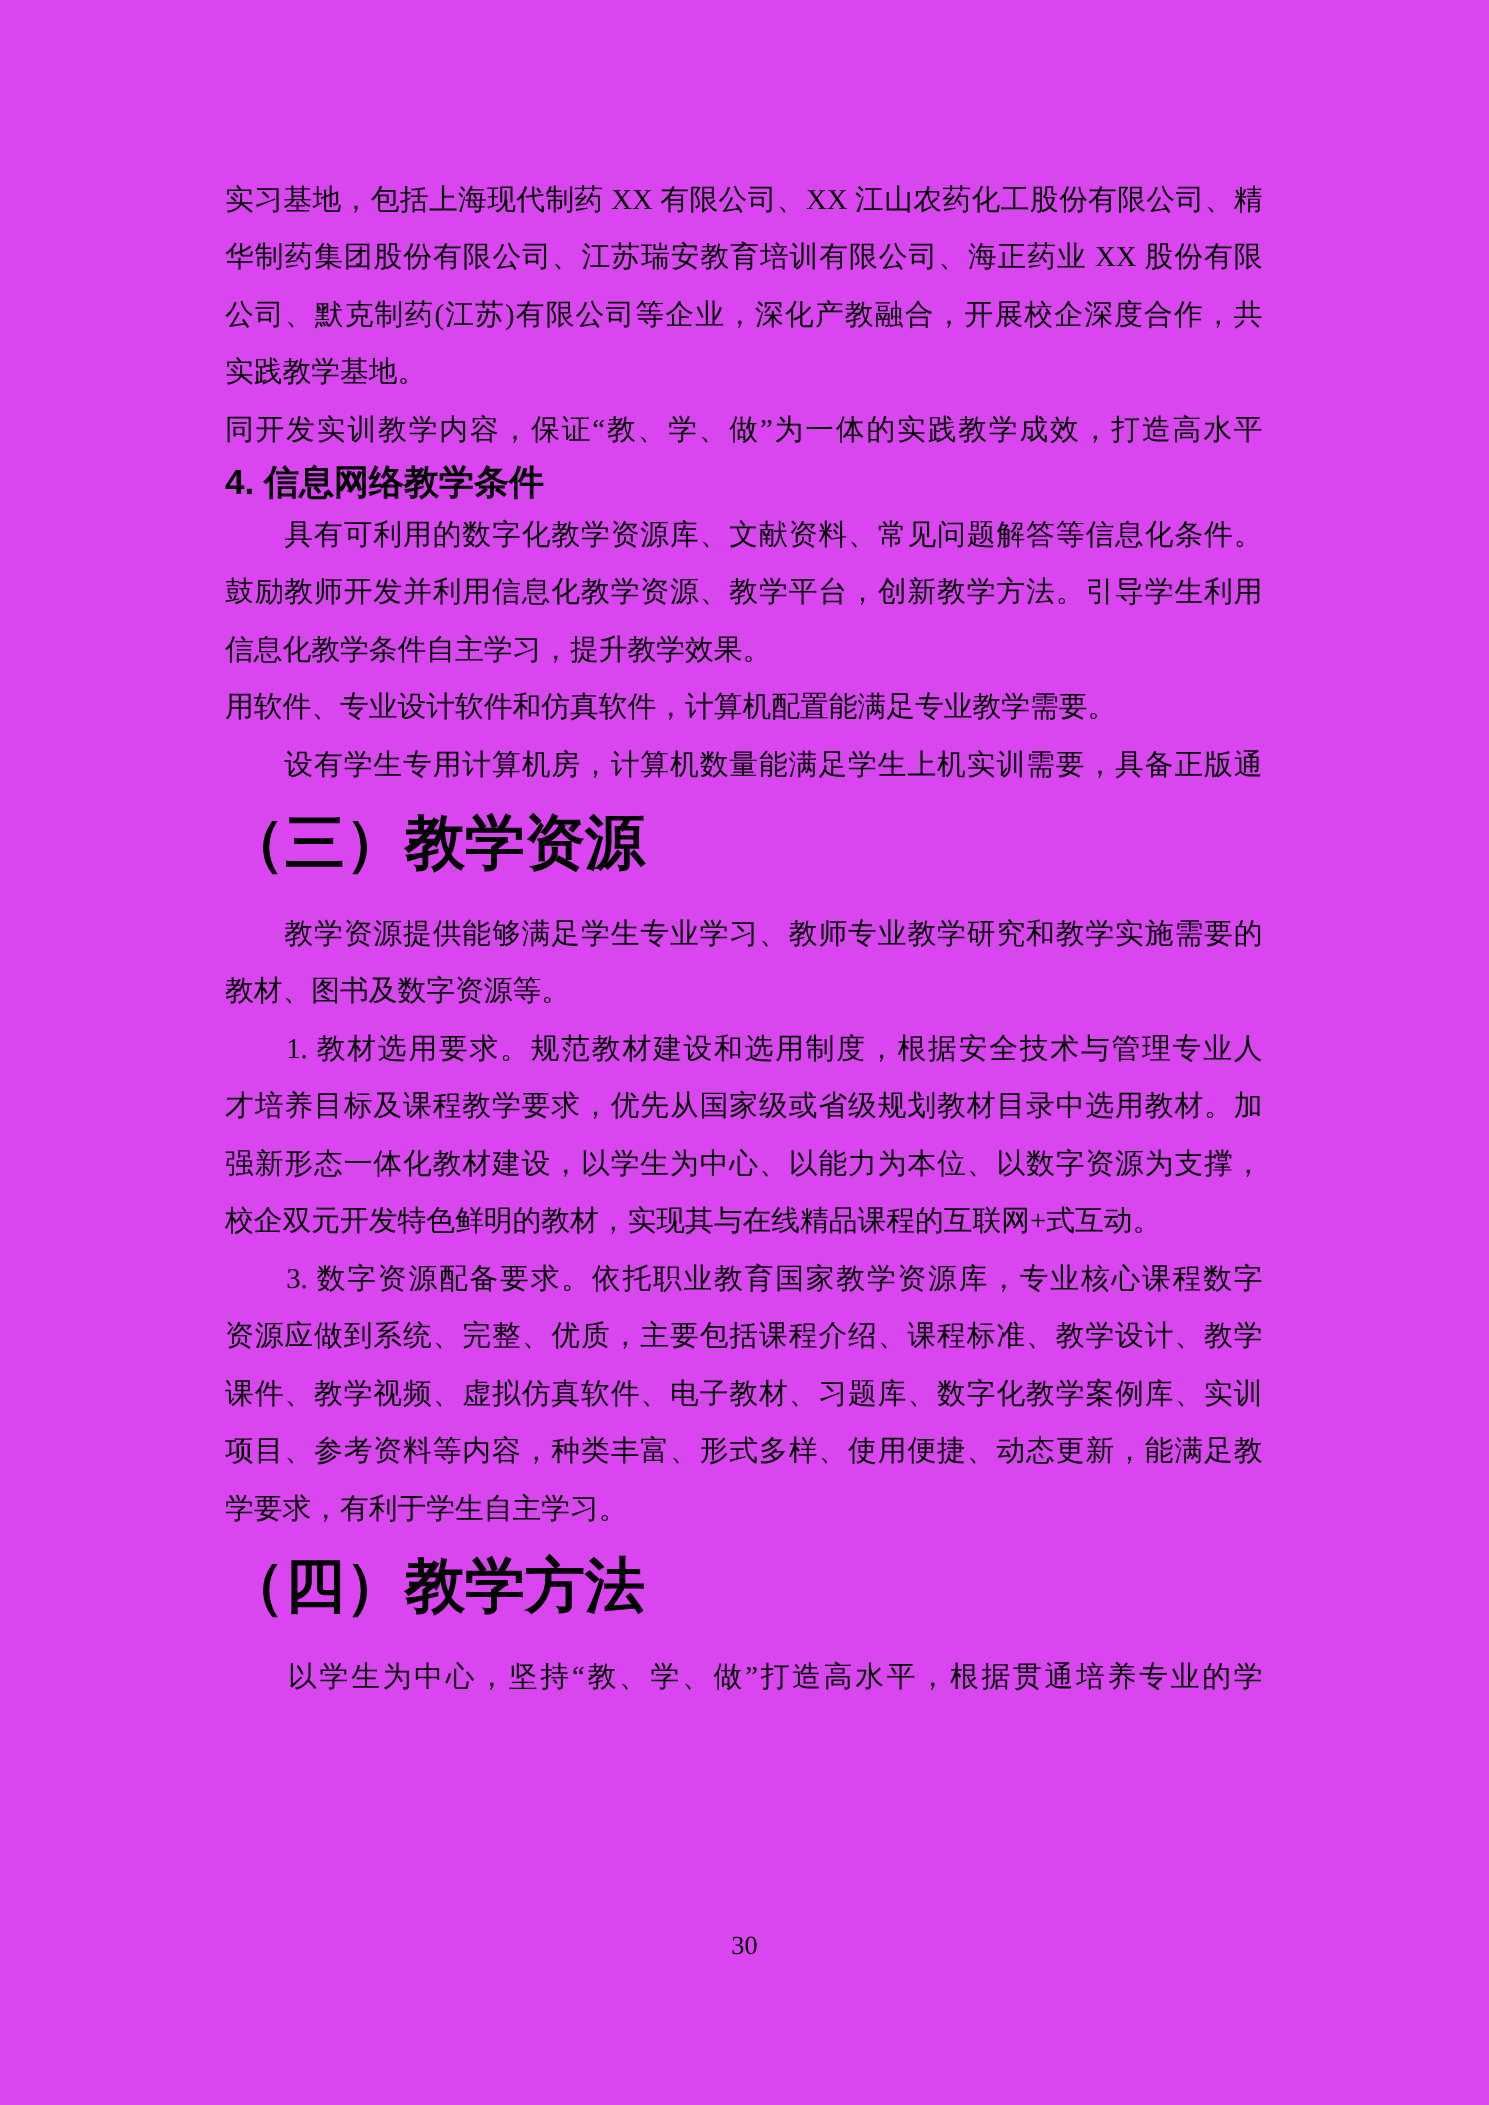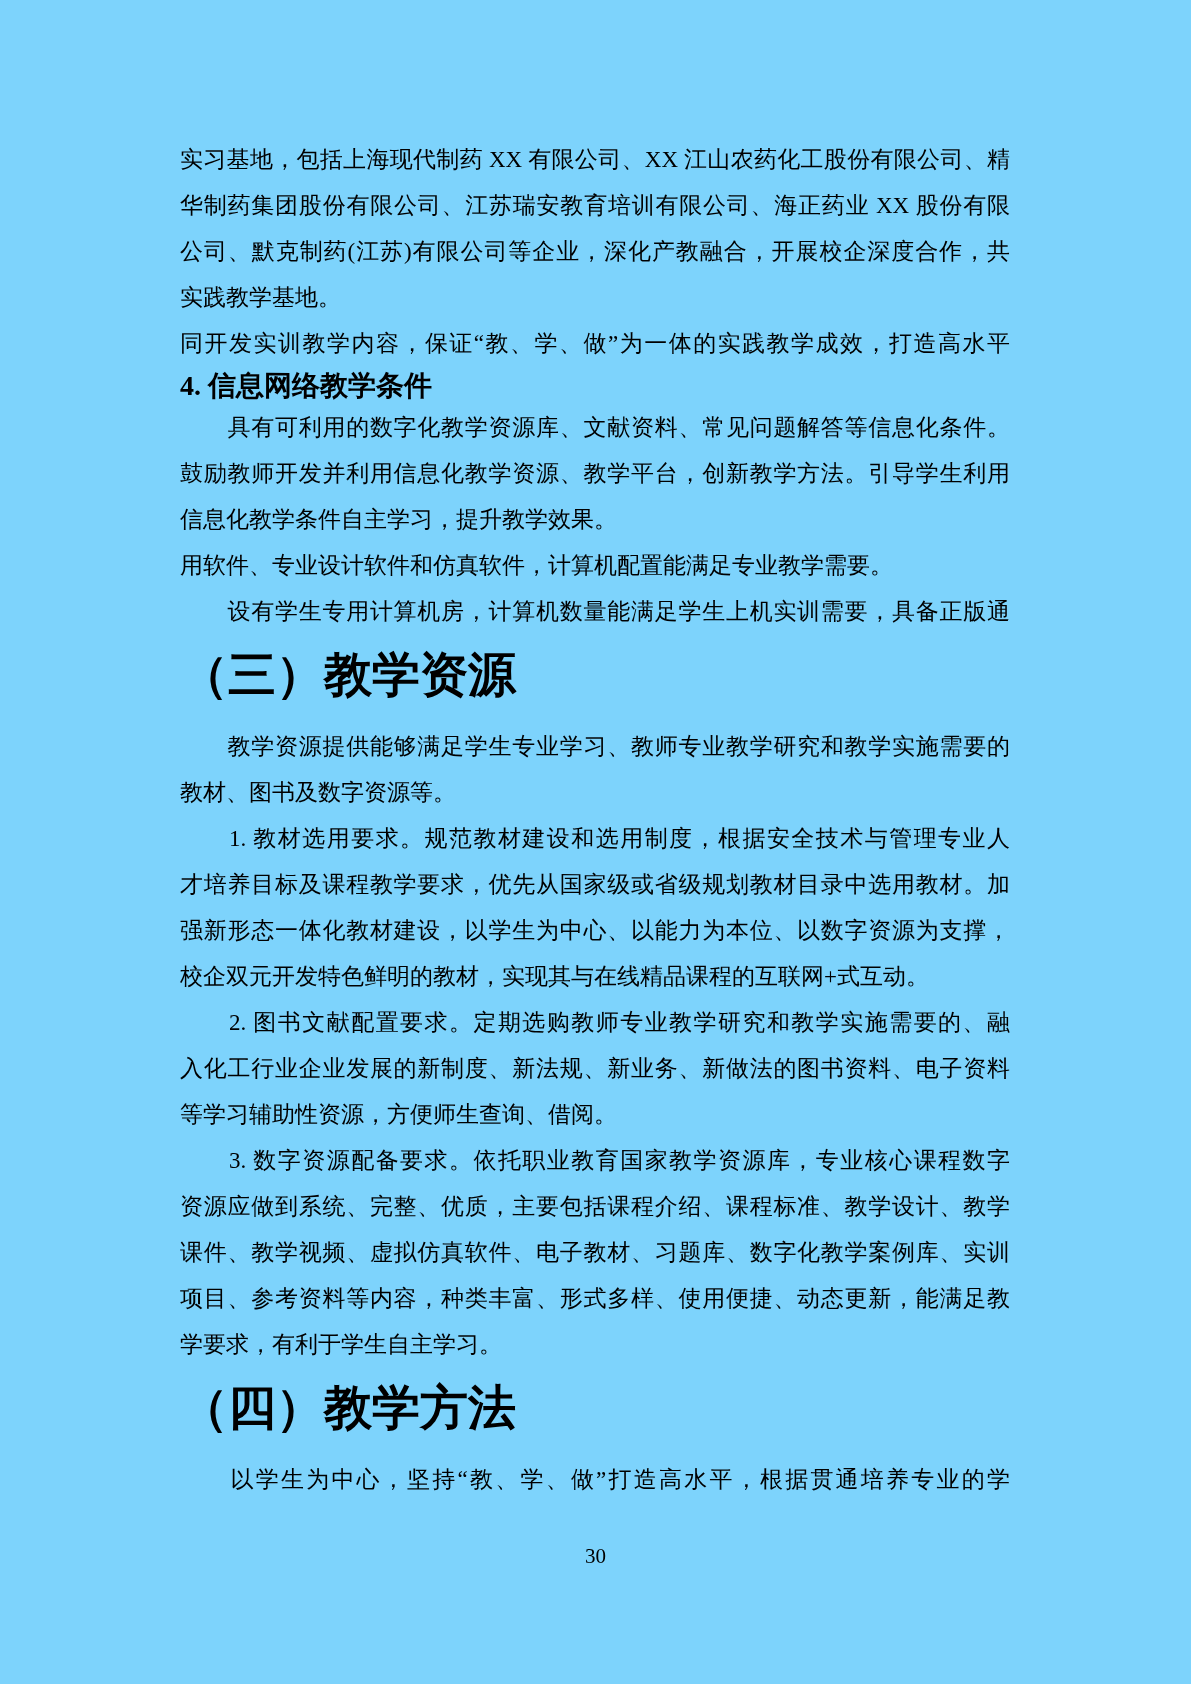--- a/index.html
+++ b/index.html
@@ -5,21 +5,21 @@
   * { box-sizing: border-box; }
   html, body {
     margin: 0;
     padding: 0;
     background: #ffffff;
   }
   .page {
     position: relative;
     width: 1191px;
     height: 1684px;
-    background: #7dd3fc;
+    background: #d946ef;
     overflow: hidden;
     color: #000000;
   }
   .doc-body {
     position: absolute;
     left: 180px;
     top: 137px;
     width: 830px;
   }
   .para { margin: 0; }
@@ -27,21 +27,21 @@
     font-family: "Liberation Serif", "DejaVu Serif", serif;
     font-size: 23px;
     line-height: 46px;
     white-space: pre-wrap;
   }
   .line.full {
     text-align: justify;
     text-align-last: justify;
   }
   .subheading {
-    font-family: Liberation Serif, serif;
+    font-family: Liberation Sans, sans-serif;
     font-weight: 700;
     font-size: 28px;
     line-height: 38px;
     margin: 0;
   }
   .heading {
     font-family: "Liberation Sans", "DejaVu Sans", sans-serif;
     font-weight: 700;
     font-size: 48px;
     line-height: 46px;
@@ -85,25 +85,20 @@
         <div class="line full">　　教学资源提供能够满足学生专业学习、教师专业教学研究和教学实施需要的</div>
         <div class="line">教材、图书及数字资源等。</div>
       </div>
       <div class="para">
         <div class="line full">　　1. 教材选用要求。规范教材建设和选用制度，根据安全技术与管理专业人</div>
         <div class="line full">才培养目标及课程教学要求，优先从国家级或省级规划教材目录中选用教材。加</div>
         <div class="line full">强新形态一体化教材建设，以学生为中心、以能力为本位、以数字资源为支撑，</div>
         <div class="line">校企双元开发特色鲜明的教材，实现其与在线精品课程的互联网+式互动。</div>
       </div>
       <div class="para">
-        <div class="line full">　　2. 图书文献配置要求。定期选购教师专业教学研究和教学实施需要的、融</div>
-        <div class="line full">入化工行业企业发展的新制度、新法规、新业务、新做法的图书资料、电子资料</div>
-        <div class="line">等学习辅助性资源，方便师生查询、借阅。</div>
-      </div>
-      <div class="para">
         <div class="line full">　　3. 数字资源配备要求。依托职业教育国家教学资源库，专业核心课程数字</div>
         <div class="line full">资源应做到系统、完整、优质，主要包括课程介绍、课程标准、教学设计、教学</div>
         <div class="line full">课件、教学视频、虚拟仿真软件、电子教材、习题库、数字化教学案例库、实训</div>
         <div class="line full">项目、参考资料等内容，种类丰富、形式多样、使用便捷、动态更新，能满足教</div>
         <div class="line">学要求，有利于学生自主学习。</div>
       </div>
       <div class="heading">（四）教学方法</div>
       <div class="para">
         <div class="line full">　　以学生为中心，坚持“教、学、做”打造高水平，根据贯通培养专业的学</div>
       </div>

